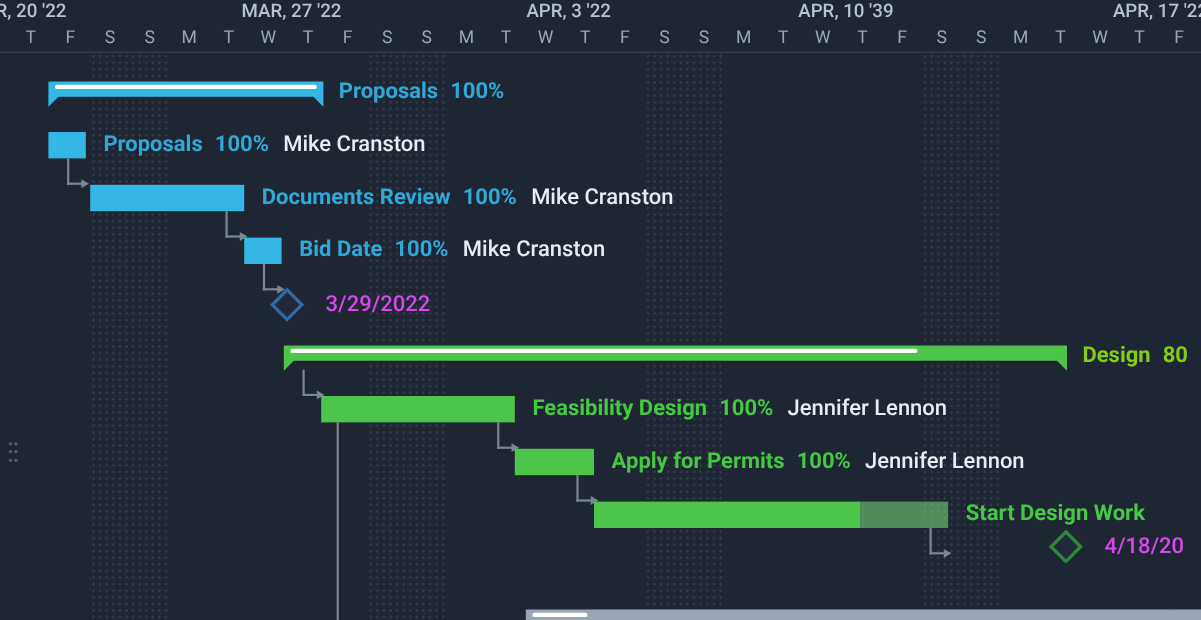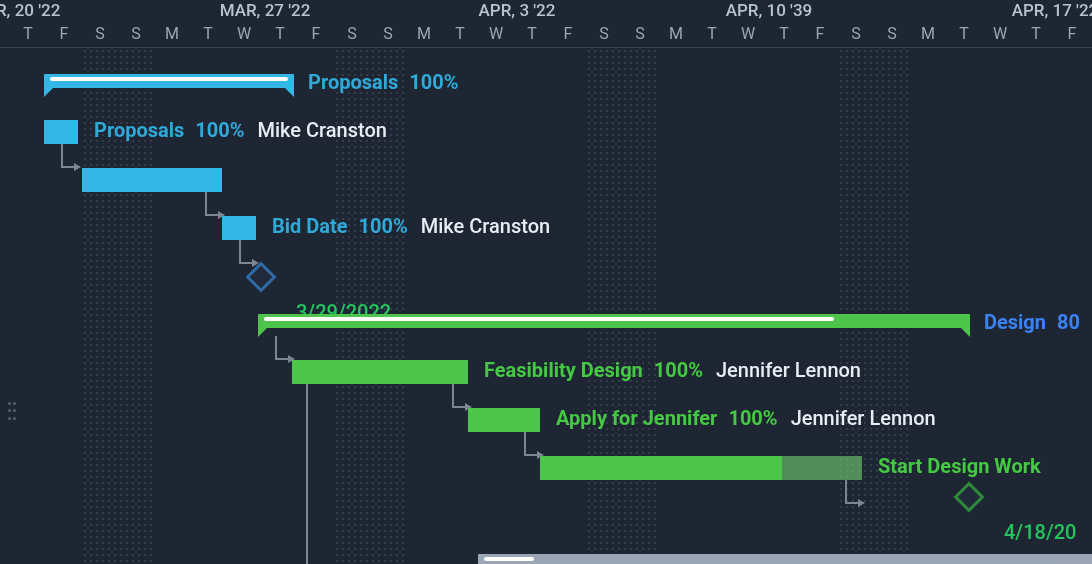--- a/index.html
+++ b/index.html
@@ -155,23 +155,22 @@
     position: absolute;
     width: 22px;
     height: 22px;
     transform: rotate(45deg);
     background: #22293a;
   }
   .milestone-label {
     position: absolute;
     font-size: 20px;
     font-weight: 500;
-    color: #22c55e;
+    color: #d946ef;
     white-space: nowrap;
-    margin-top: 36px;
   }
   .drag-handle {
     position: absolute;
     left: 8px;
     top: 402px;
     width: 10px;
     height: 20px;
     display: flex;
     flex-wrap: wrap;
     gap: 2px;
@@ -257,20 +256,25 @@
         <span class="pct">100%</span>
         <span class="assignee">Mike Cranston</span>
       </div>
     </div>
     <div class="conn" style="left:61px; top:96px; height:24px"></div>
 
     <div class="row" style="top:108px">
       <div class="bar" style="left:82px; width:140px">
         <div class="bar-fill" style="width:100%; background:#35b7e6"></div>
       </div>
+      <div class="labelset" style="left:238px; color:#2fa9d8">
+        <span class="task">Documents Review</span>
+        <span class="pct">100%</span>
+        <span class="assignee">Mike Cranston</span>
+      </div>
     </div>
     <div class="conn" style="left:205px; top:144px; height:24px"></div>
 
     <div class="row" style="top:156px">
       <div class="bar" style="left:222px; width:34px">
         <div class="bar-fill" style="width:100%; background:#35b7e6"></div>
       </div>
       <div class="labelset" style="left:272px; color:#2fa9d8">
         <span class="task">Bid Date</span>
         <span class="pct">100%</span>
@@ -282,21 +286,21 @@
     <div class="row" style="top:204px">
       <div class="milestone" style="left:250px; top:14px; border:3px solid #2f6aa5"></div>
       <div class="milestone-label" style="left:296px; top:12px">3/29/2022</div>
     </div>
 
     <div class="row" style="top:252px">
       <div class="bracket" style="left:258px; width:712px; color:#4cc54a">
         <div class="bracket-body" style="background:#4cc54a"></div>
         <div class="bracket-inner-partial" style="width:570px"></div>
       </div>
-      <div class="labelset" style="left:984px; color:#3b82f6">
+      <div class="labelset" style="left:984px; color:#84cc16">
         <span class="task">Design</span>
         <span class="pct">80</span>
       </div>
     </div>
     <div class="conn" style="left:275px; top:288px; height:24px"></div>
 
     <div class="row" style="top:300px">
       <div class="bar" style="left:292px; width:176px">
         <div class="bar-fill" style="width:100%; background:#4cc54a"></div>
       </div>
@@ -307,21 +311,21 @@
       </div>
     </div>
     <div class="conn-v" style="left:306px; top:336px; height:180px"></div>
     <div class="conn" style="left:452px; top:336px; height:24px"></div>
 
     <div class="row" style="top:348px">
       <div class="bar" style="left:468px; width:72px">
         <div class="bar-fill" style="width:100%; background:#4cc54a"></div>
       </div>
       <div class="labelset" style="left:556px; color:#45c843">
-        <span class="task">Apply for Jennifer</span>
+        <span class="task">Apply for Permits</span>
         <span class="pct">100%</span>
         <span class="assignee">Jennifer Lennon</span>
       </div>
     </div>
     <div class="conn" style="left:524px; top:384px; height:24px"></div>
 
     <div class="row" style="top:396px">
       <div class="bar" style="left:540px; width:322px">
         <div class="bar-fill" style="width:75%; background:#4cc54a"></div>
         <div class="bar-rest" style="left:75%; background:#7be07a"></div>

